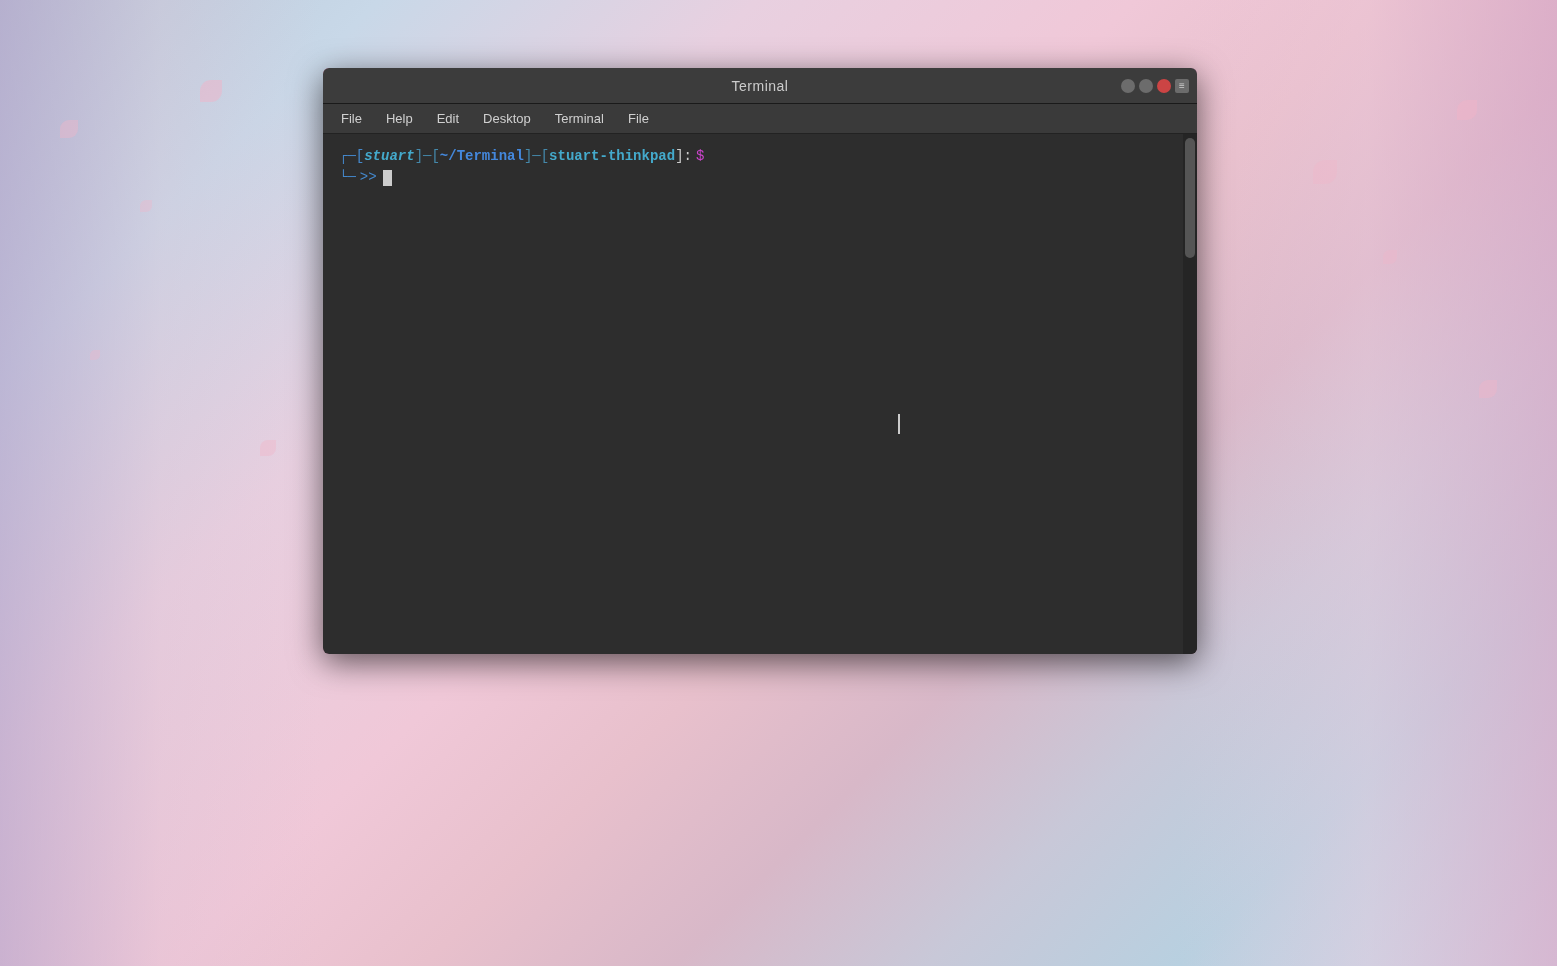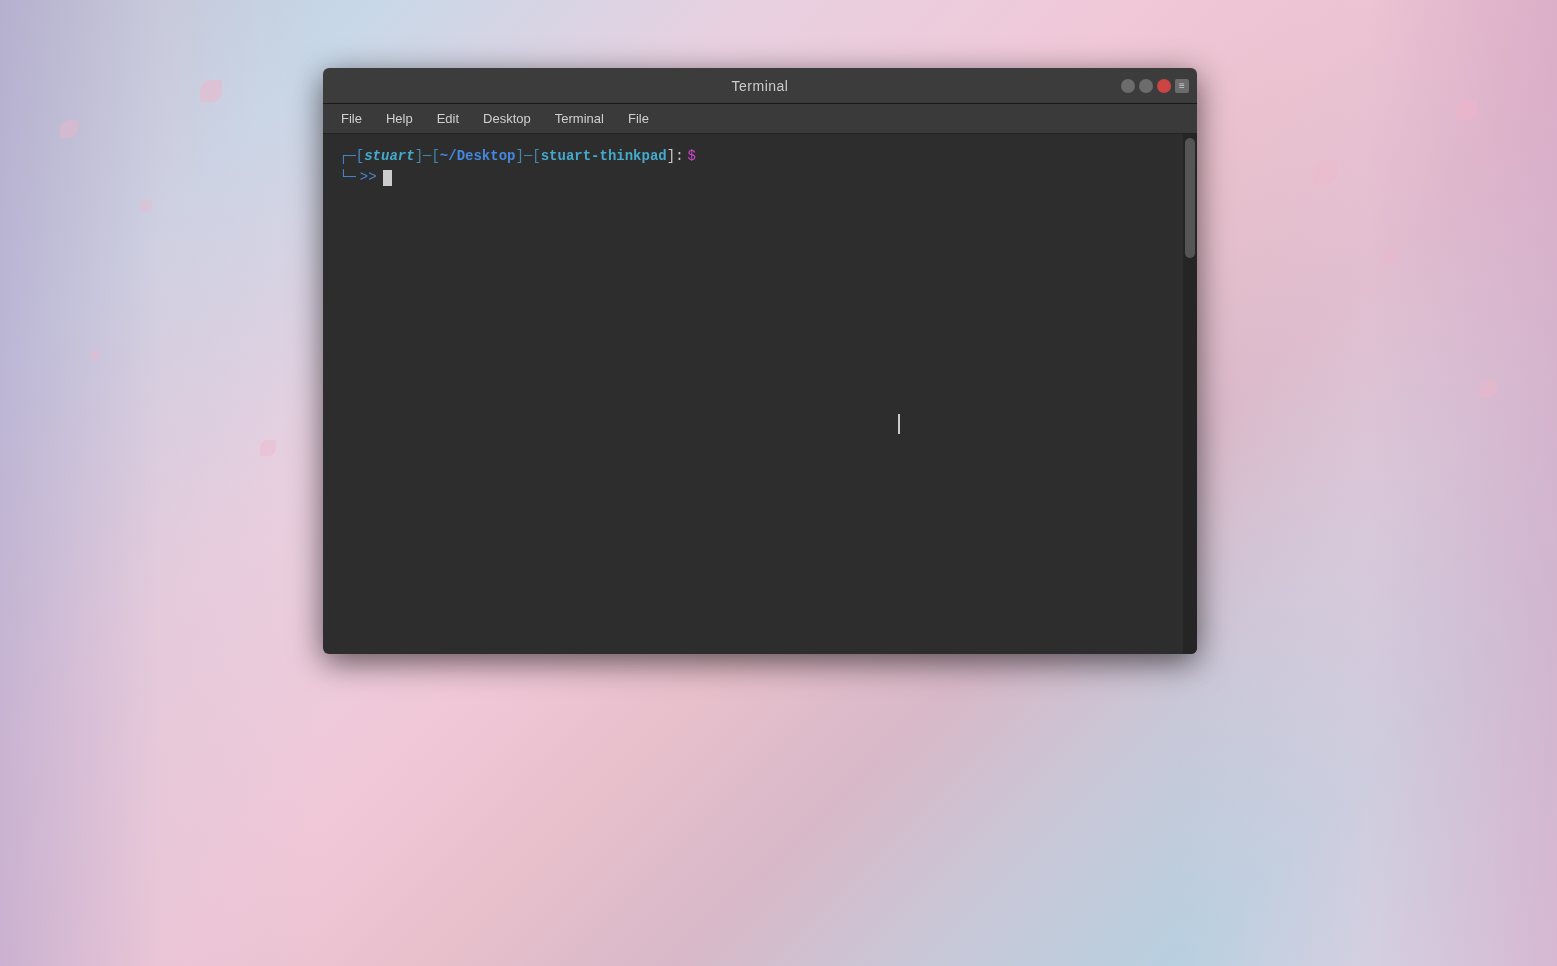--- a/index.html
+++ b/index.html
@@ -313,21 +313,21 @@
     <div class="menu-item">Terminal</div>
     <div class="menu-item">File</div>
   </div>
 
   <div class="terminal-content">
 
     <div class="prompt-line">
       <span class="prompt-bracket-left">┌─[</span>
       <span class="prompt-user">stuart</span>
       <span class="prompt-separator">]─[</span>
-      <span class="prompt-path">~/Desktop</span>
+      <span class="prompt-path">~/Terminal</span>
       <span class="prompt-separator">]─[</span>
       <span class="prompt-host">stuart-thinkpad</span>
       <span class="prompt-colon">]:</span>
       <span class="prompt-dollar">$</span>
     </div>
 
     <div class="prompt-line2">
       <span class="prompt-indent">└─</span>
       <span class="prompt-arrow">&gt;&gt;</span>
       <span class="cursor-block"></span>

